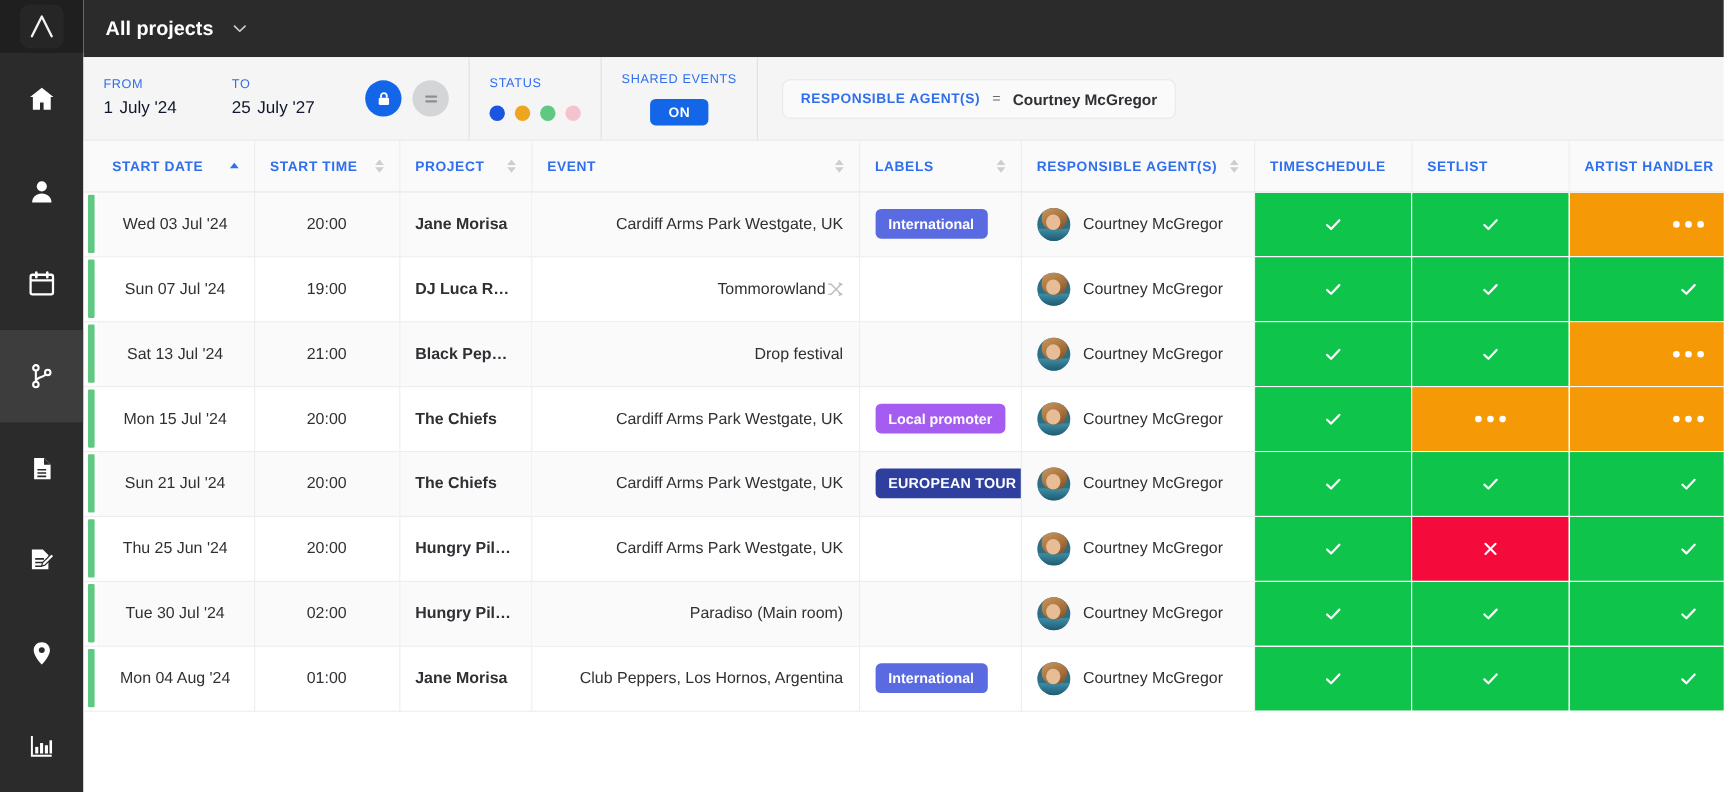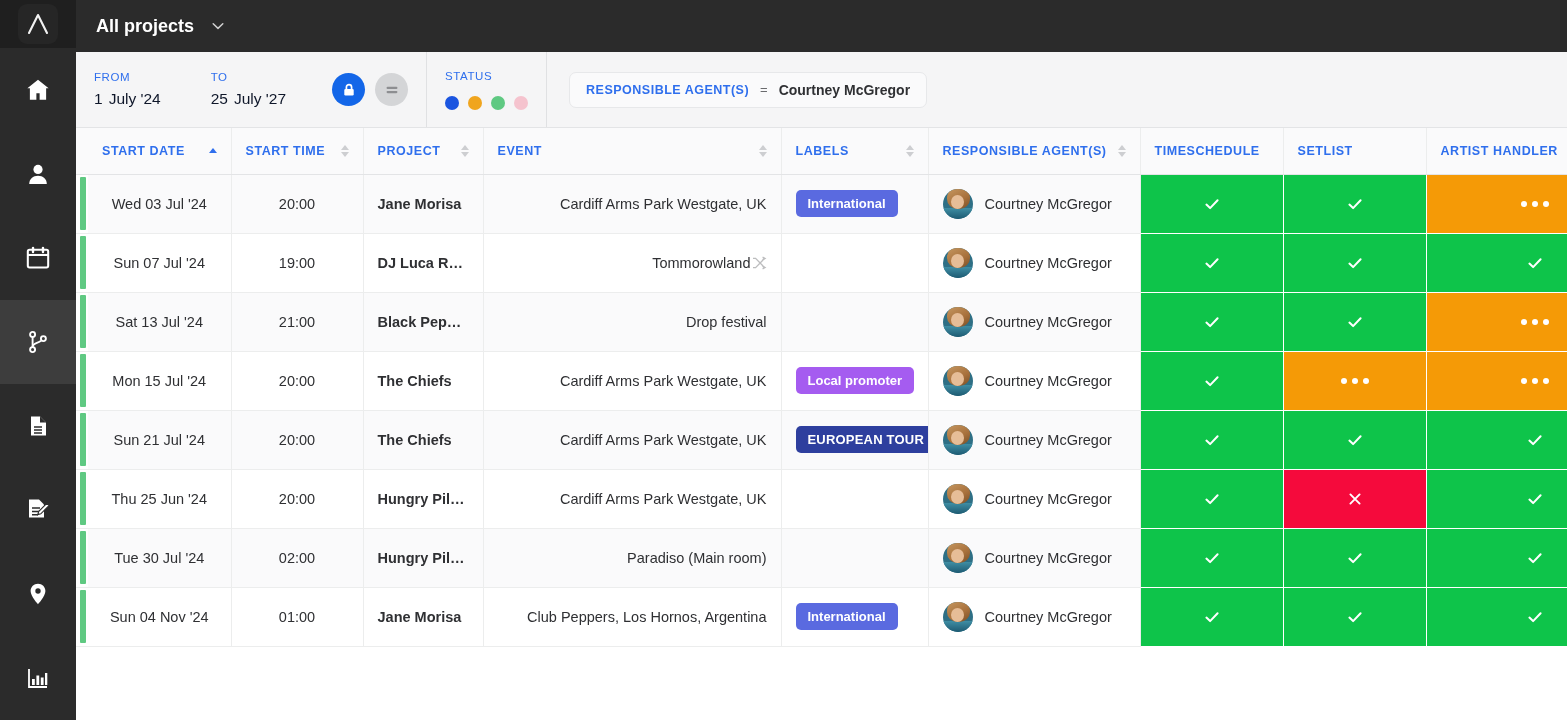--- a/index.html
+++ b/index.html
@@ -325,20 +325,26 @@
           <span class="flabel">STATUS</span>
           <div class="status-dots">
             <span class="dot" style="background:#1b55e0"></span>
             <span class="dot" style="background:#f0a51e"></span>
             <span class="dot" style="background:#5fc982"></span>
             <span class="dot" style="background:#f5c3ce"></span>
           </div>
         </div>
       </div>
 
+      <div class="tb-group">
+        <div class="field shared-field">
+          <span class="flabel">SHARED EVENTS</span>
+          <span class="pill-on">ON</span>
+        </div>
+      </div>
 
       <div class="tb-group nobord search-area">
         <div class="filter-chip">
           <span class="chip-key">RESPONSIBLE AGENT(S)</span>
           <span class="chip-eq">=</span>
           <span class="chip-val">Courtney McGregor</span>
         </div>
       </div>
     </div>
 
@@ -754,21 +760,21 @@
                   <svg width="20" height="20" viewBox="0 0 20 20">
                     <path d="M4.4 10.6 L8.1 14.1 L15.6 6.2" fill="none" stroke="#ffffff" stroke-width="2" stroke-linecap="round" stroke-linejoin="round"></path>
                   </svg>
                 </div>
               </td>
             </tr>
             <tr>
               <td class="indicator">
                 <div class="bar"></div>
               </td>
-              <td class="c-date">Sun 04 Nov '24</td>
+              <td class="c-date">Mon 04 Aug '24</td>
               <td class="c-time">01:00</td>
               <td class="c-project">Jane Morisa</td>
               <td class="c-event">
                 <div class="ev-inner">
                   <span>Club Peppers, Los Hornos, Argentina</span>
                 </div>
               </td>
               <td><span class="badge" style="background:#5a6ae0">International</span></td>
               <td>
                 <div class="agent">

